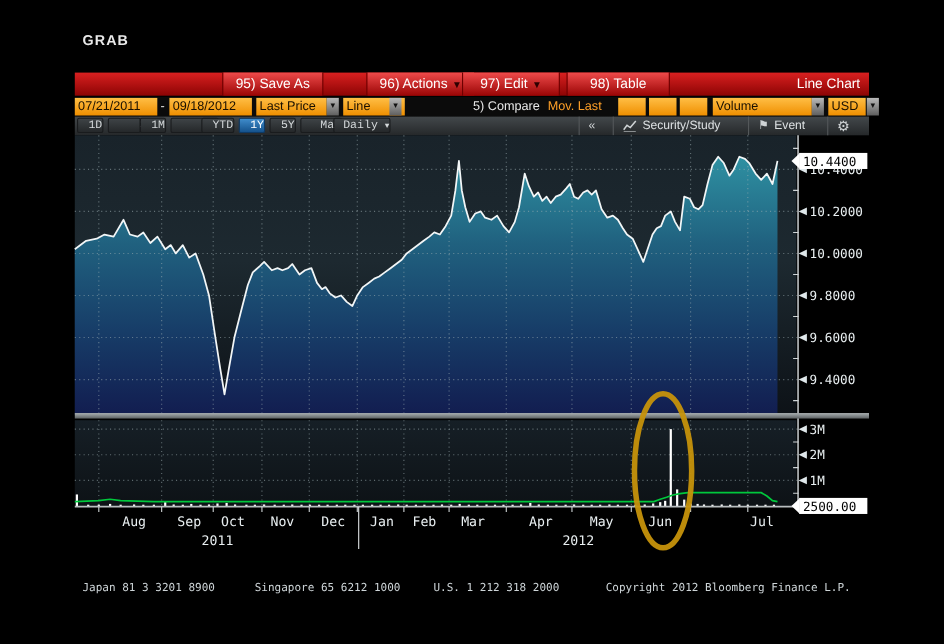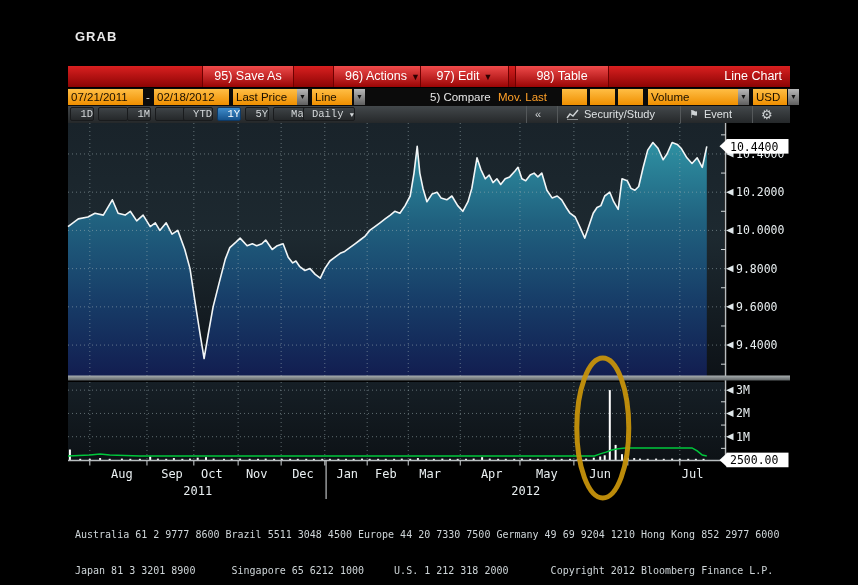--- a/index.html
+++ b/index.html
@@ -47,24 +47,24 @@
   <div class="abs redbtn" style="left:352px;width:87px;">
     <span>97) Edit</span><span class="dd">▼</span>
   </div>
   <div class="abs redbtn" style="left:447px;width:92px;">98) Table</div>
   <div id="linechart-label" class="abs">Line Chart</div>
 </div>
 
 <div id="tb2" class="abs">
   <div class="abs amber" style="left:0;width:75px;">07/21/2011</div>
   <div class="abs wtext" style="left:78px;">-</div>
-  <div class="abs amber" style="left:86px;width:75px;">02/18/2012</div>
+  <div class="abs amber" style="left:86px;width:75px;">09/18/2012</div>
   <div class="abs amber" style="left:165px;width:64px;">Last Price</div>
   <div class="abs ddbox" style="left:229px;">▼</div>
-  <div class="abs amber" style="left:244px;width:40px;">Line</div>
+  <div class="abs amber" style="left:244px;width:56px;">Line</div>
   <div class="abs ddbox" style="left:286px;">▼</div>
   <div class="abs wtext" style="left:362px;">5) Compare</div>
   <div class="abs otext" style="left:430px;">Mov. Last</div>
   <div class="abs amber" style="left:494px;width:25px;"></div>
   <div class="abs amber" style="left:522px;width:25px;"></div>
   <div class="abs amber" style="left:550px;width:25px;"></div>
   <div class="abs amber" style="left:580px;width:90px;">Volume</div>
   <div class="abs ddbox" style="left:670px;">▼</div>
   <div class="abs amber" style="left:685px;width:34px;">USD</div>
   <div class="abs ddbox" style="left:720px;">▼</div>
@@ -314,16 +314,15 @@
     </g>
     <g>
       <polygon points="719.5,459.9417910447761 727,452.9417910447761 727,466.9417910447761" fill="#ffffff"></polygon>
       <rect x="726.5" y="452.6417910447761" width="62" height="14.6" fill="#ffffff"></rect>
       <text x="730" y="464.1417910447761" fill="#000" font-size="11.5">2500.00</text>
     </g>
     <ellipse cx="602.786" cy="428" rx="26" ry="70" fill="none" stroke="#c6920b" stroke-width="5" opacity="0.95"></ellipse>
   </svg>
 
 <div id="footer" class="abs">
-  <div>Australia 61 2 9777 8600 Brazil 5511 3048 4500 Europe 44 20 7330 7500 Germany 49 69 9204 1210 Hong Kong 852 2977 6000</div>
   <div>Japan 81 3 3201 8900      Singapore 65 6212 1000     U.S. 1 212 318 2000       Copyright 2012 Bloomberg Finance L.P.</div>
   
 </div>
 
 </body></html>

